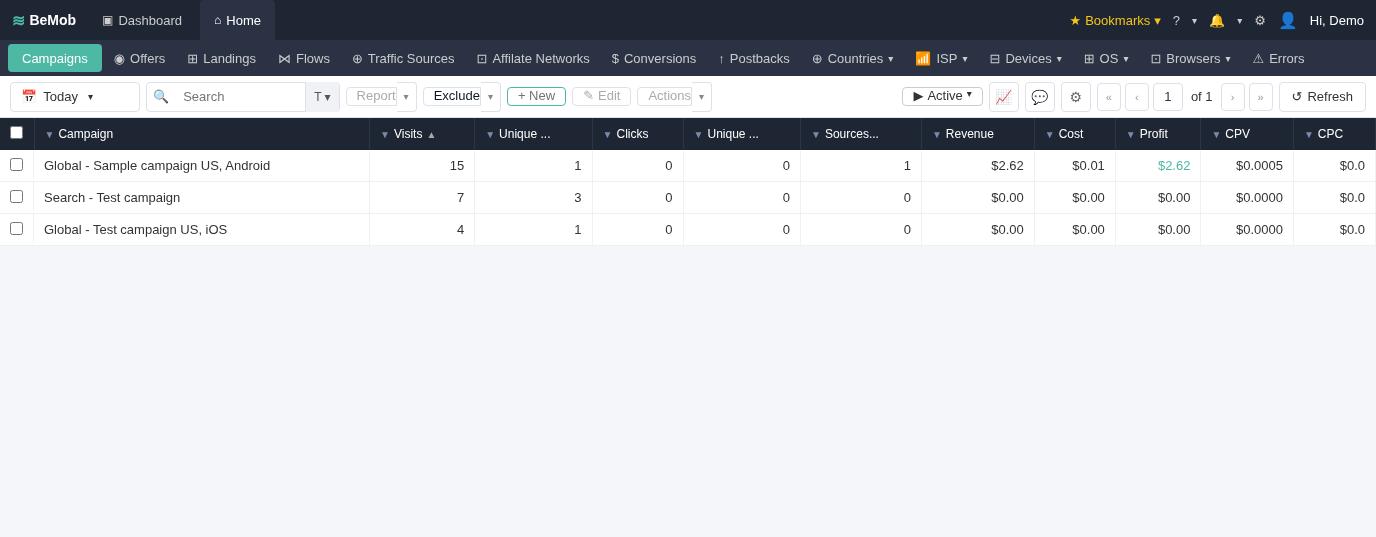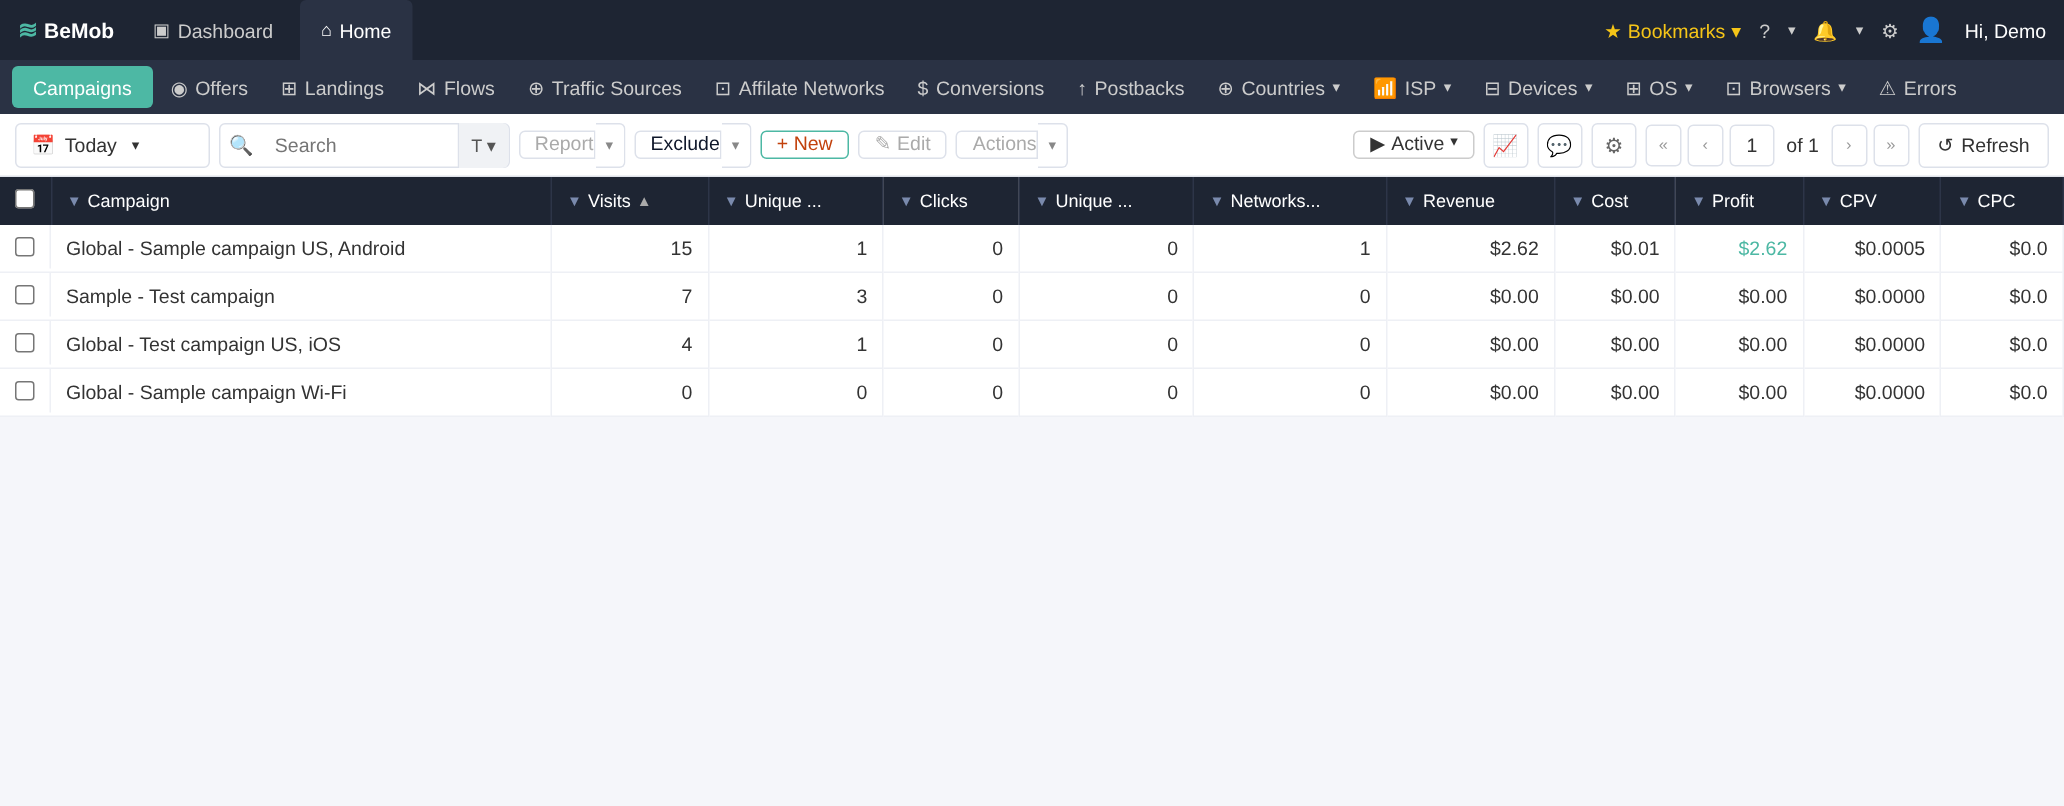--- a/index.html
+++ b/index.html
@@ -153,21 +153,21 @@
       height: 19px;
       padding: 0 10px;
       background: #fff;
       cursor: pointer;
       font-size: 13px;
       color: #888;
     }
     .toolbar-btn.report { color: #aaa; }
     .toolbar-btn.exclude { color: #0f172a; }
     .toolbar-btn.new-btn {
-      color: #c2410c;
+      color: #737373;
       border-color: #4db8a4;
     }
     .toolbar-btn.edit { color: #aaa; }
     .toolbar-btn.actions { color: #aaa; }
     .toolbar-btn.active-btn {
       color: #333;
       border-color: #ccc;
     }
     .toolbar-separator { flex: 1; }
     .toolbar-icon-btn {
@@ -505,21 +505,21 @@
         </th>
         <th>
           <div class="th-inner">
             <span class="filter-icon">▼</span>
             <span>Unique ...</span>
           </div>
         </th>
         <th>
           <div class="th-inner">
             <span class="filter-icon">▼</span>
-            <span>Networks...</span>
+            <span>Sources...</span>
           </div>
         </th>
         <th>
           <div class="th-inner">
             <span class="filter-icon">▼</span>
             <span>Revenue</span>
           </div>
         </th>
         <th>
           <div class="th-inner">
@@ -561,21 +561,21 @@
     <td class="num">$2.62</td>
     <td class="num">$0.01</td>
     <td class="num positive">$2.62</td>
     <td class="num">$0.0005</td>
     <td class="num">$0.0</td>
   </tr>
         <tr>
     <td class="row-checkbox">
       <input type="checkbox" style="">
     </td>
-    <td>Sample - Test campaign</td>
+    <td>Search - Test campaign</td>
     <td class="num">7</td>
     <td class="num">3</td>
     <td class="num">0</td>
     <td class="num">0</td>
     <td class="num">0</td>
     <td class="num">$0.00</td>
     <td class="num">$0.00</td>
     <td class="num ">$0.00</td>
     <td class="num">$0.0000</td>
     <td class="num">$0.0</td>
@@ -589,31 +589,15 @@
     <td class="num">1</td>
     <td class="num">0</td>
     <td class="num">0</td>
     <td class="num">0</td>
     <td class="num">$0.00</td>
     <td class="num">$0.00</td>
     <td class="num ">$0.00</td>
     <td class="num">$0.0000</td>
     <td class="num">$0.0</td>
   </tr>
-        <tr>
-    <td class="row-checkbox">
-      <input type="checkbox" style="">
-    </td>
-    <td>Global - Sample campaign Wi-Fi</td>
-    <td class="num">0</td>
-    <td class="num">0</td>
-    <td class="num">0</td>
-    <td class="num">0</td>
-    <td class="num">0</td>
-    <td class="num">$0.00</td>
-    <td class="num">$0.00</td>
-    <td class="num ">$0.00</td>
-    <td class="num">$0.0000</td>
-    <td class="num">$0.0</td>
-  </tr>
       </tbody>
   </table>
 </div>
 
 </body></html>

